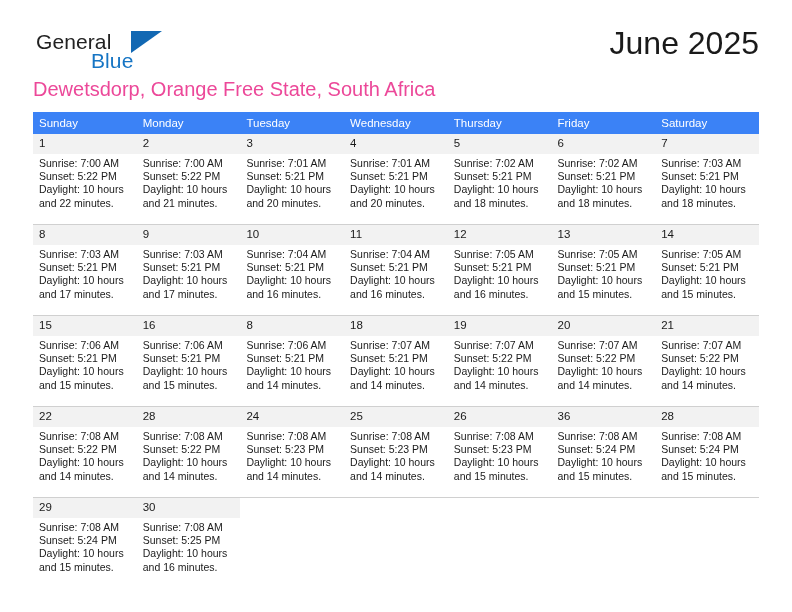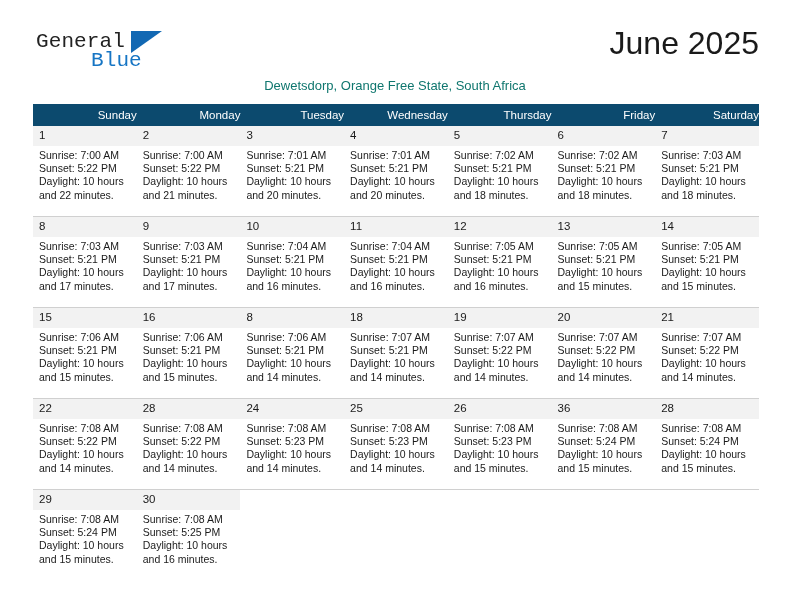--- a/index.html
+++ b/index.html
@@ -29,21 +29,20 @@
     justify-content: space-between;
     padding-top: 25px;
     height: 66px;
     box-sizing: border-box;
   }
   .brand {
     position: relative;
     width: 180px;
     height: 52px;
     padding-left: 3px;
-    font-family: Liberation Mono, monospace;
   }
   .brand-general {
     position: absolute;
     left: 3px;
     top: 5px;
     font-size: 21px;
     letter-spacing: 0.1px;
     color: #222222;
   }
   .brand-blue {
@@ -69,41 +68,41 @@
   }
   .month-title {
     font-size: 32px;
     font-weight: normal;
     color: #1a1a1a;
     line-height: 32px;
     white-space: nowrap;
   }
 
   .subtitle {
-    text-align: center;
-    font-size: 13px;
-    color: #0f766e;
+    text-align: left;
+    font-size: 20px;
+    color: #ec4899;
     padding-right: 2px;
     padding-top: 12px;
     white-space: nowrap;
   }
 
   
   .calendar {
     width: 726px;
     border-collapse: collapse;
     table-layout: fixed;
     margin-top: 11px;
   }
   .calendar th {
-    background: #0c4a6e;
+    background: #3b82f6;
     color: #ffffff;
     font-size: 11.5px;
     font-weight: normal;
-    text-align: right;
+    text-align: left;
     padding: 5px 0 5px 6px;
     height: 11px;
     border: none;
     margin-top: 36px;
   }
   .calendar td {
     vertical-align: top;
     padding: 0;
     border: none;
     height: 90px;

